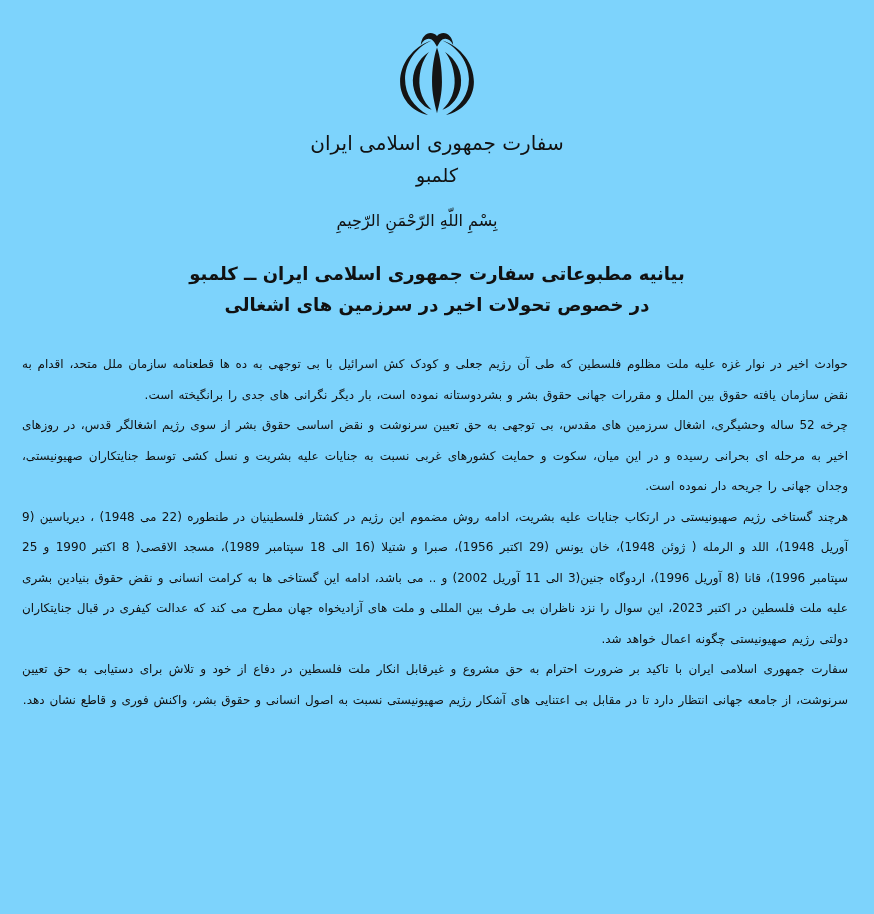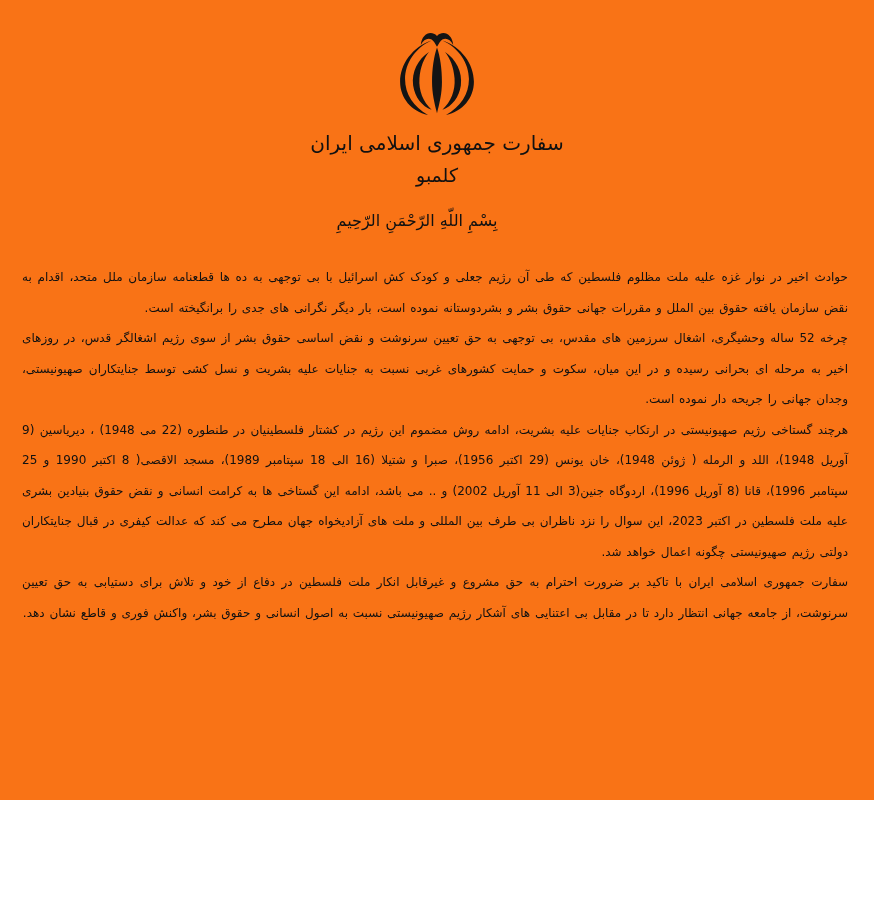--- a/index.html
+++ b/index.html
@@ -3,23 +3,23 @@
 <meta charset="utf-8">
 <style>
   html, body {
     margin: 0;
     padding: 0;
     background: #ffffff;
   }
   .page {
     position: relative;
     width: 874px;
-    height: 800px;
+    height: 914px;
     margin: 0 auto;
-    background: #f97316;
+    background: #7dd3fc;
     font-family: "DejaVu Sans", sans-serif;
     color: #111111;
     overflow: hidden;
     box-sizing: border-box;
     padding-top: 26px;
   }
   .letterhead {
     text-align: center;
     direction: rtl;
   }
@@ -90,20 +90,24 @@
 
         <path d="M56,16 C77,23 91,42 91,62 C91,80 78.5,95 60,99 C76,90 85.5,76 85.5,59 C85.5,41 74,24 56,16 Z"></path>
       </g>
     </svg>
     <div class="embassy-name">سفارت جمهوری اسلامی ایران</div>
     <div class="embassy-city">کلمبو</div>
   </header>
 
   <div class="bismillah">بِسْمِ اللّهِ الرّحْمَنِ الرّحِيمِ</div>
 
+  <div class="doc-title">
+    <div>بیانیه مطبوعاتی سفارت جمهوری اسلامی ایران ــ کلمبو</div>
+    <div>در خصوص تحولات اخیر در سرزمین های اشغالی</div>
+  </div>
 
   <main class="body-text">
     <p>حوادث اخیر در نوار غزه علیه ملت مظلوم فلسطین که طی آن رژیم جعلی و کودک کش اسرائیل با بی توجهی به ده ها قطعنامه سازمان ملل متحد، اقدام به نقض سازمان یافته حقوق بین الملل و مقررات جهانی حقوق بشر و بشردوستانه نموده است، بار دیگر نگرانی های جدی را برانگیخته است.</p>
     <p>چرخه 52 ساله وحشیگری، اشغال سرزمین های مقدس، بی توجهی به حق تعیین سرنوشت و نقض اساسی حقوق بشر از سوی رژیم اشغالگر قدس، در روزهای اخیر به مرحله ای بحرانی رسیده و در این میان، سکوت و حمایت کشورهای غربی نسبت به جنایات علیه بشریت و نسل کشی توسط جنایتکاران صهیونیستی، وجدان جهانی را جریحه دار نموده است.</p>
     <p>هرچند گستاخی رژیم صهیونیستی در ارتکاب جنایات علیه بشریت، ادامه روش مضموم این رژیم در کشتار فلسطینیان در طنطوره (22 می 1948) ، دیریاسین (9 آوریل 1948)، اللد و الرمله ( ژوئن 1948)، خان یونس (29 اکتبر 1956)، صبرا و شتیلا (16 الی 18 سپتامبر 1989)، مسجد الاقصی( 8 اکتبر 1990 و 25 سپتامبر 1996)، قانا (8 آوریل 1996)، اردوگاه جنین(3 الی 11 آوریل 2002) و .. می باشد، ادامه این گستاخی ها به کرامت انسانی و نقض حقوق بنیادین بشری علیه ملت فلسطین در اکتبر 2023، این سوال را نزد ناظران بی طرف بین المللی و ملت های آزادیخواه جهان مطرح می کند که عدالت کیفری در قبال جنایتکاران دولتی رژیم صهیونیستی چگونه اعمال خواهد شد.</p>
     <p>سفارت جمهوری اسلامی ایران با تاکید بر ضرورت احترام به حق مشروع و غیرقابل انکار ملت فلسطین در دفاع از خود و تلاش برای دستیابی به حق تعیین سرنوشت، از جامعه جهانی انتظار دارد تا در مقابل بی اعتنایی های آشکار رژیم صهیونیستی نسبت به اصول انسانی و حقوق بشر، واکنش فوری و قاطع نشان دهد.</p>
   </main>
 
 </div>
 

